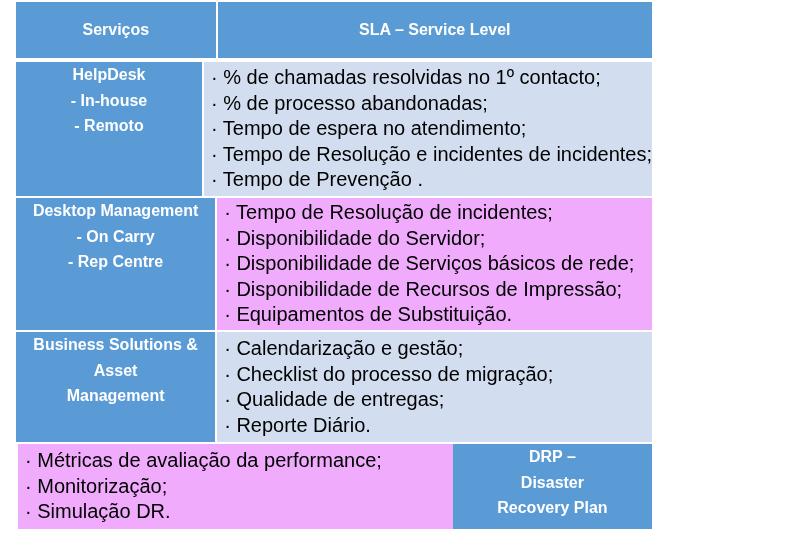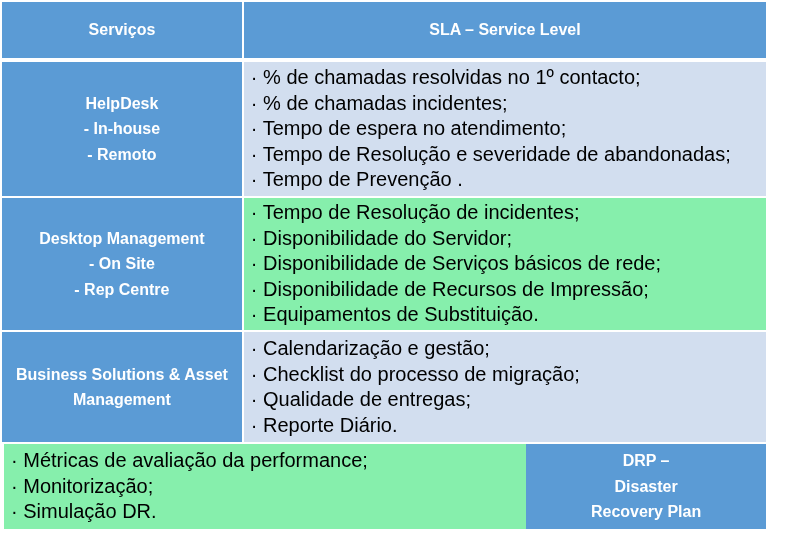--- a/index.html
+++ b/index.html
@@ -1,34 +1,34 @@
 <!DOCTYPE html>
 <html><head>
   <meta charset="utf-8">
   <style>
     html, body { margin: 0; padding: 0; background: #ffffff; }
     body { width: 800px; height: 536px; position: relative; overflow: hidden;
            font-family: "Liberation Sans", "DejaVu Sans", sans-serif; }
-    .tbl { position: absolute; left: 2px; top: 2px; width: 764px; }
+    .tbl { position: absolute; left: 16px; top: 2px; width: 636px; }
     .row { display: flex; }
     .cell { box-sizing: border-box; }
     .col1 { width: 250px; }
     .col2 { width: 544px; margin-left: 2px; }
     .hdr .cell { background: #5b9bd5; color: #ffffff; font-weight: bold; font-size: 16px;
                  display: flex; align-items: center; justify-content: center; text-align: center;
                  height: 56px; line-height: 24px; }
     .gap-thick { height: 4px; }
     .gap { height: 2px; }
     .svc { background: #5b9bd5; color: #ffffff; font-weight: bold; font-size: 16px;
-           display: flex; flex-direction: column; align-items: center; justify-content: center;
+           display: flex; flex-direction: column; align-items: center; 
            text-align: center; line-height: 25.5px; }
     .sla { padding-left: 7px; font-size: 20px; color: #000000; line-height: 25.5px;
            display: flex; flex-direction: column; justify-content: center; }
     .sla.dark { background: #d2deef; }
-    .sla.light { background: #86efac; }
+    .sla.light { background: #f0abfc; }
     .sla div { white-space: nowrap; }
   </style>
 </head>
 <body>
 
 <div class="tbl">
   <div class="row hdr">
     <div class="cell col1">
       <span>Serviços</span>
     </div>
@@ -39,32 +39,32 @@
   <div class="gap-thick"></div>
 
   <div class="row" style="height:134px;">
     <div class="cell col1 svc">
       <div>HelpDesk</div>
       <div>- In-house</div>
       <div>- Remoto</div>
     </div>
     <div class="cell col2 sla dark">
       <div>· % de chamadas resolvidas no 1º  contacto;</div>
-      <div>· % de chamadas incidentes;</div>
+      <div>· % de processo abandonadas;</div>
       <div>· Tempo de espera no atendimento;</div>
-      <div>· Tempo de Resolução e severidade de abandonadas;</div>
+      <div>· Tempo de Resolução e incidentes de incidentes;</div>
       <div>· Tempo de Prevenção .</div>
     </div>
   </div>
   <div class="gap"></div>
 
   <div class="row" style="height:132px;">
     <div class="cell col1 svc">
       <div>Desktop Management</div>
-      <div>- On Site</div>
+      <div>- On Carry</div>
       <div>- Rep Centre</div>
     </div>
     <div class="cell col2 sla light">
       <div>· Tempo de Resolução de incidentes;</div>
       <div>· Disponibilidade do Servidor;</div>
       <div>· Disponibilidade de Serviços básicos de rede;</div>
       <div>· Disponibilidade de Recursos de Impressão;</div>
       <div>· Equipamentos de Substituição.</div>
     </div>
   </div>

